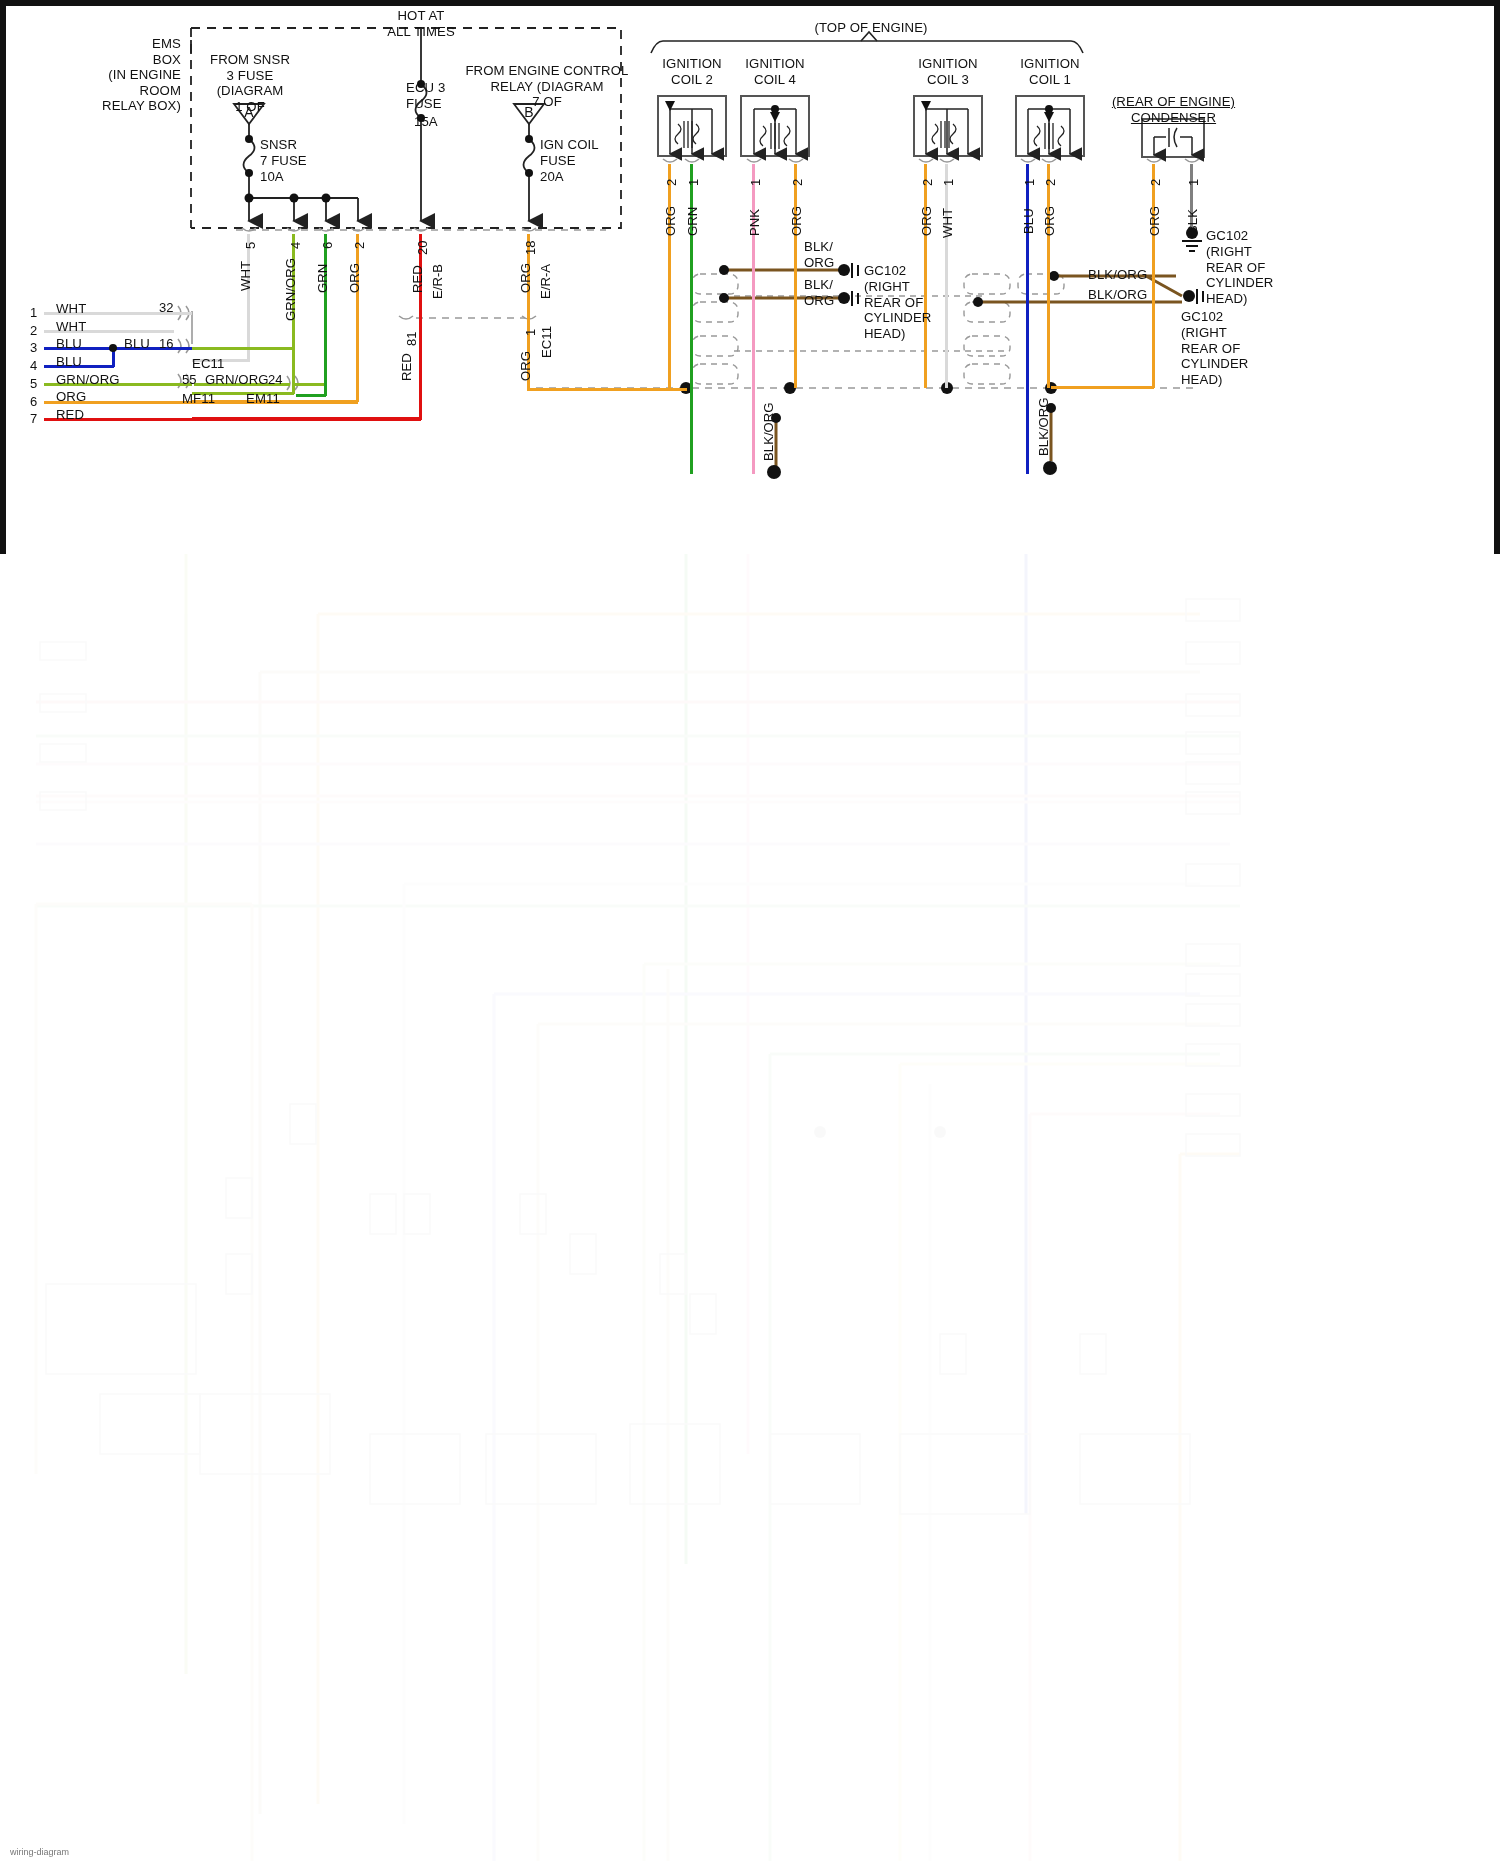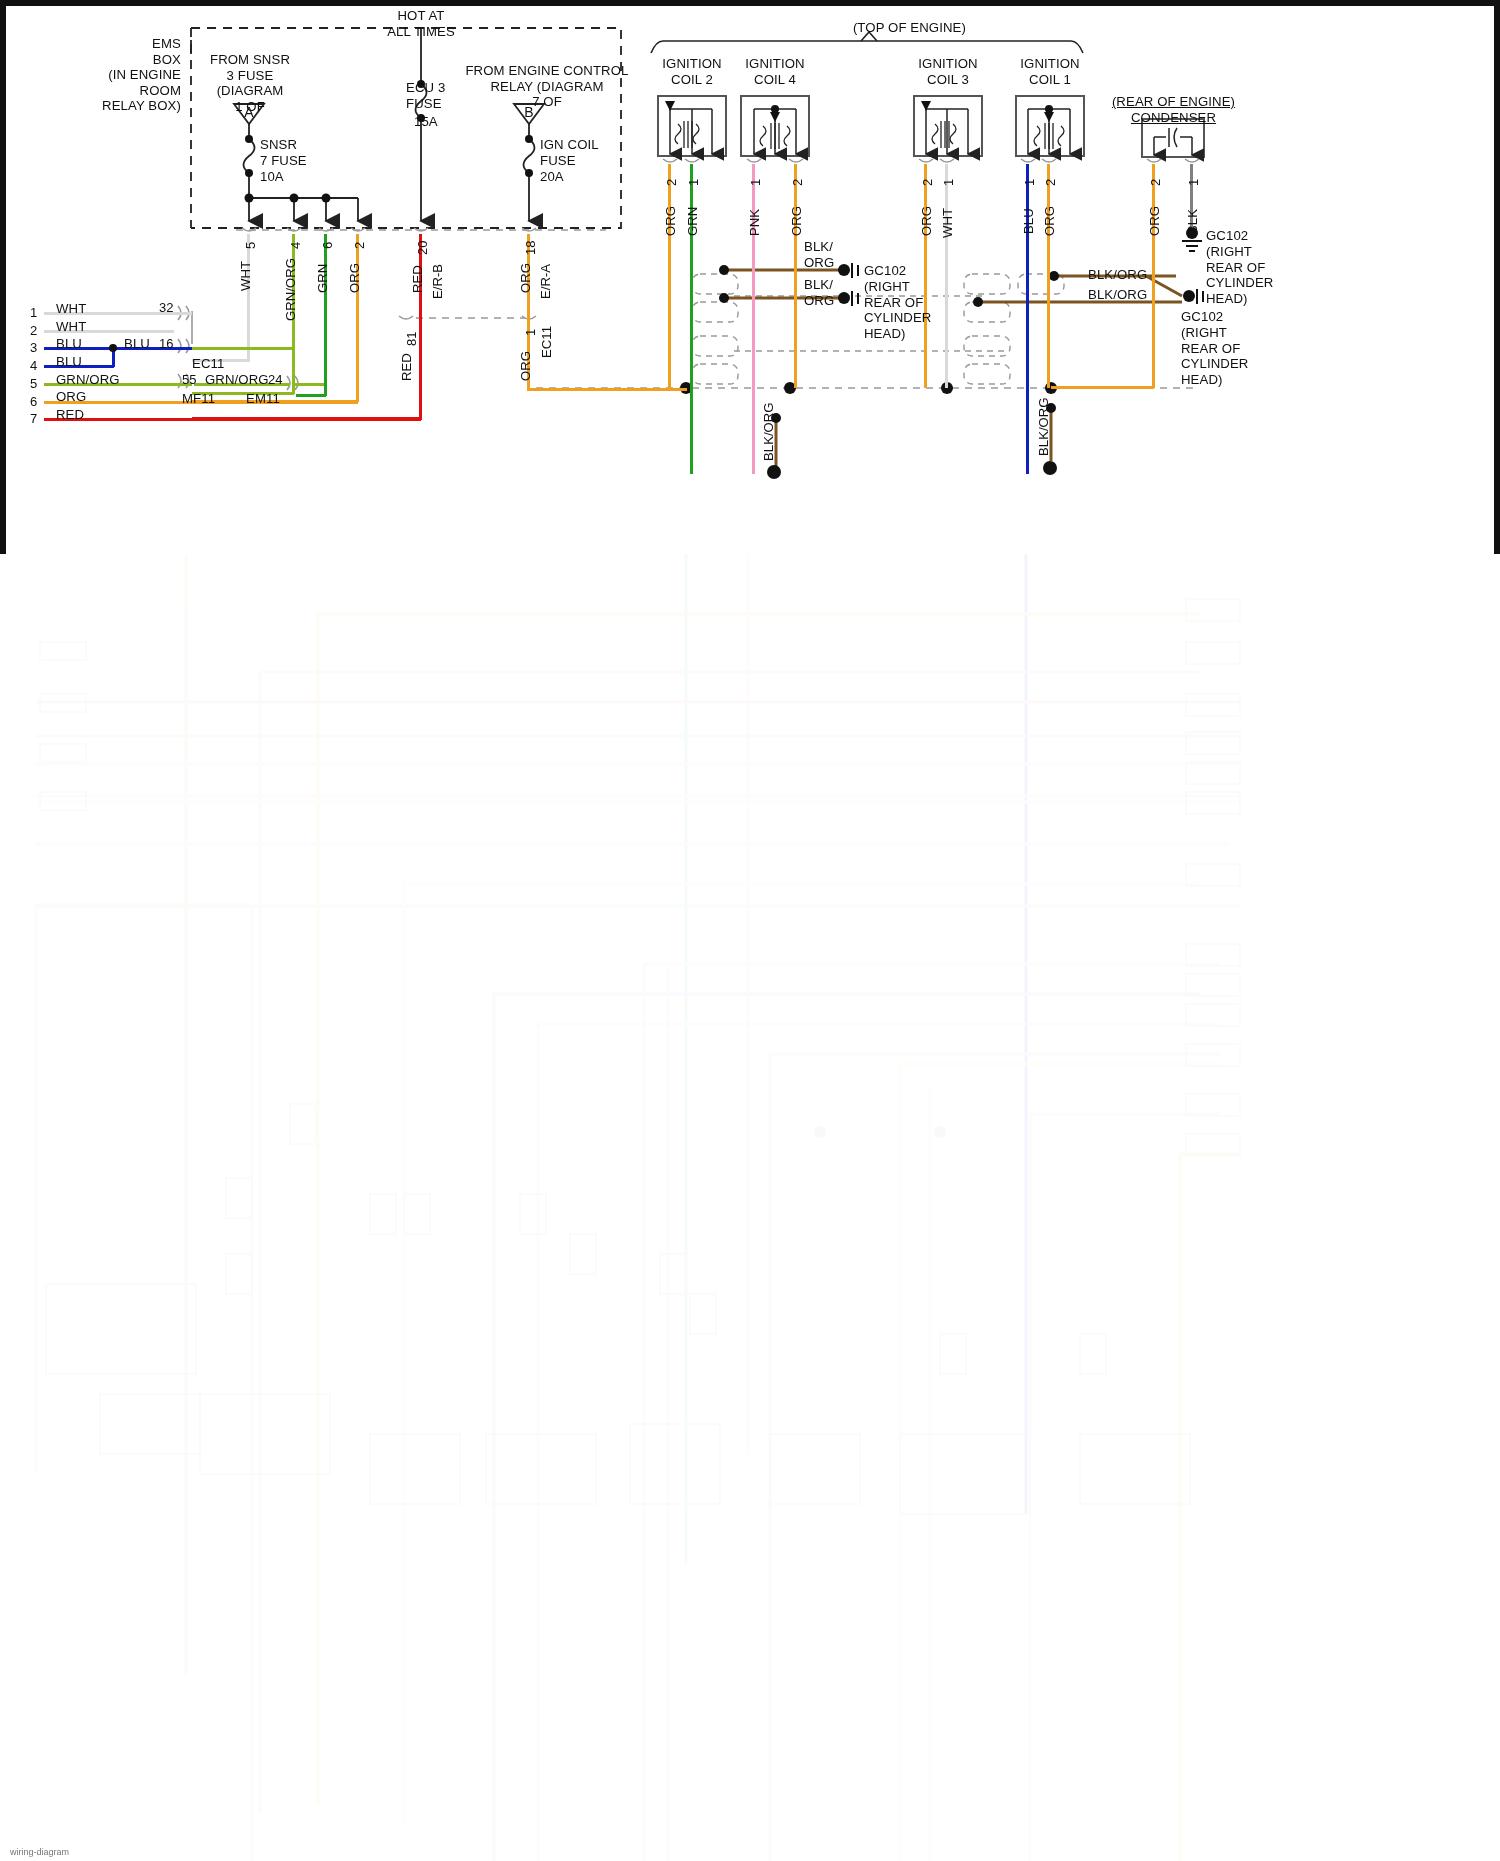--- a/index.html
+++ b/index.html
@@ -410,21 +410,21 @@
 
     <div class="num" style="left:153px;top:294px;">32</div>
     <div class="num" style="left:153px;top:330px;">16</div>
     <div class="lbl" style="left:186px;top:350px;">EC11</div>
     <div class="num" style="left:176px;top:366px;">55</div>
     <div class="lbl" style="left:176px;top:385px;">MF11</div>
     <div class="lbl" style="left:199px;top:366px;">GRN/ORG</div>
     <div class="num" style="left:262px;top:366px;">24</div>
     <div class="lbl" style="left:240px;top:385px;">EM11</div>
 
-    <div class="lbl c" style="left:770px;top:14px;width:190px;text-align:right;">(TOP OF ENGINE)</div>
+    <div class="lbl c" style="left:770px;top:14px;width:190px;">(TOP OF ENGINE)</div>
 
     <div class="lbl c" style="left:626px;top:50px;width:120px;">IGNITION
 COIL 2</div>
     <div class="lbl c" style="left:709px;top:50px;width:120px;">IGNITION
 COIL 4</div>
     <div class="lbl c" style="left:882px;top:50px;width:120px;">IGNITION
 COIL 3</div>
     <div class="lbl c" style="left:984px;top:50px;width:120px;">IGNITION
 COIL 1</div>
 

